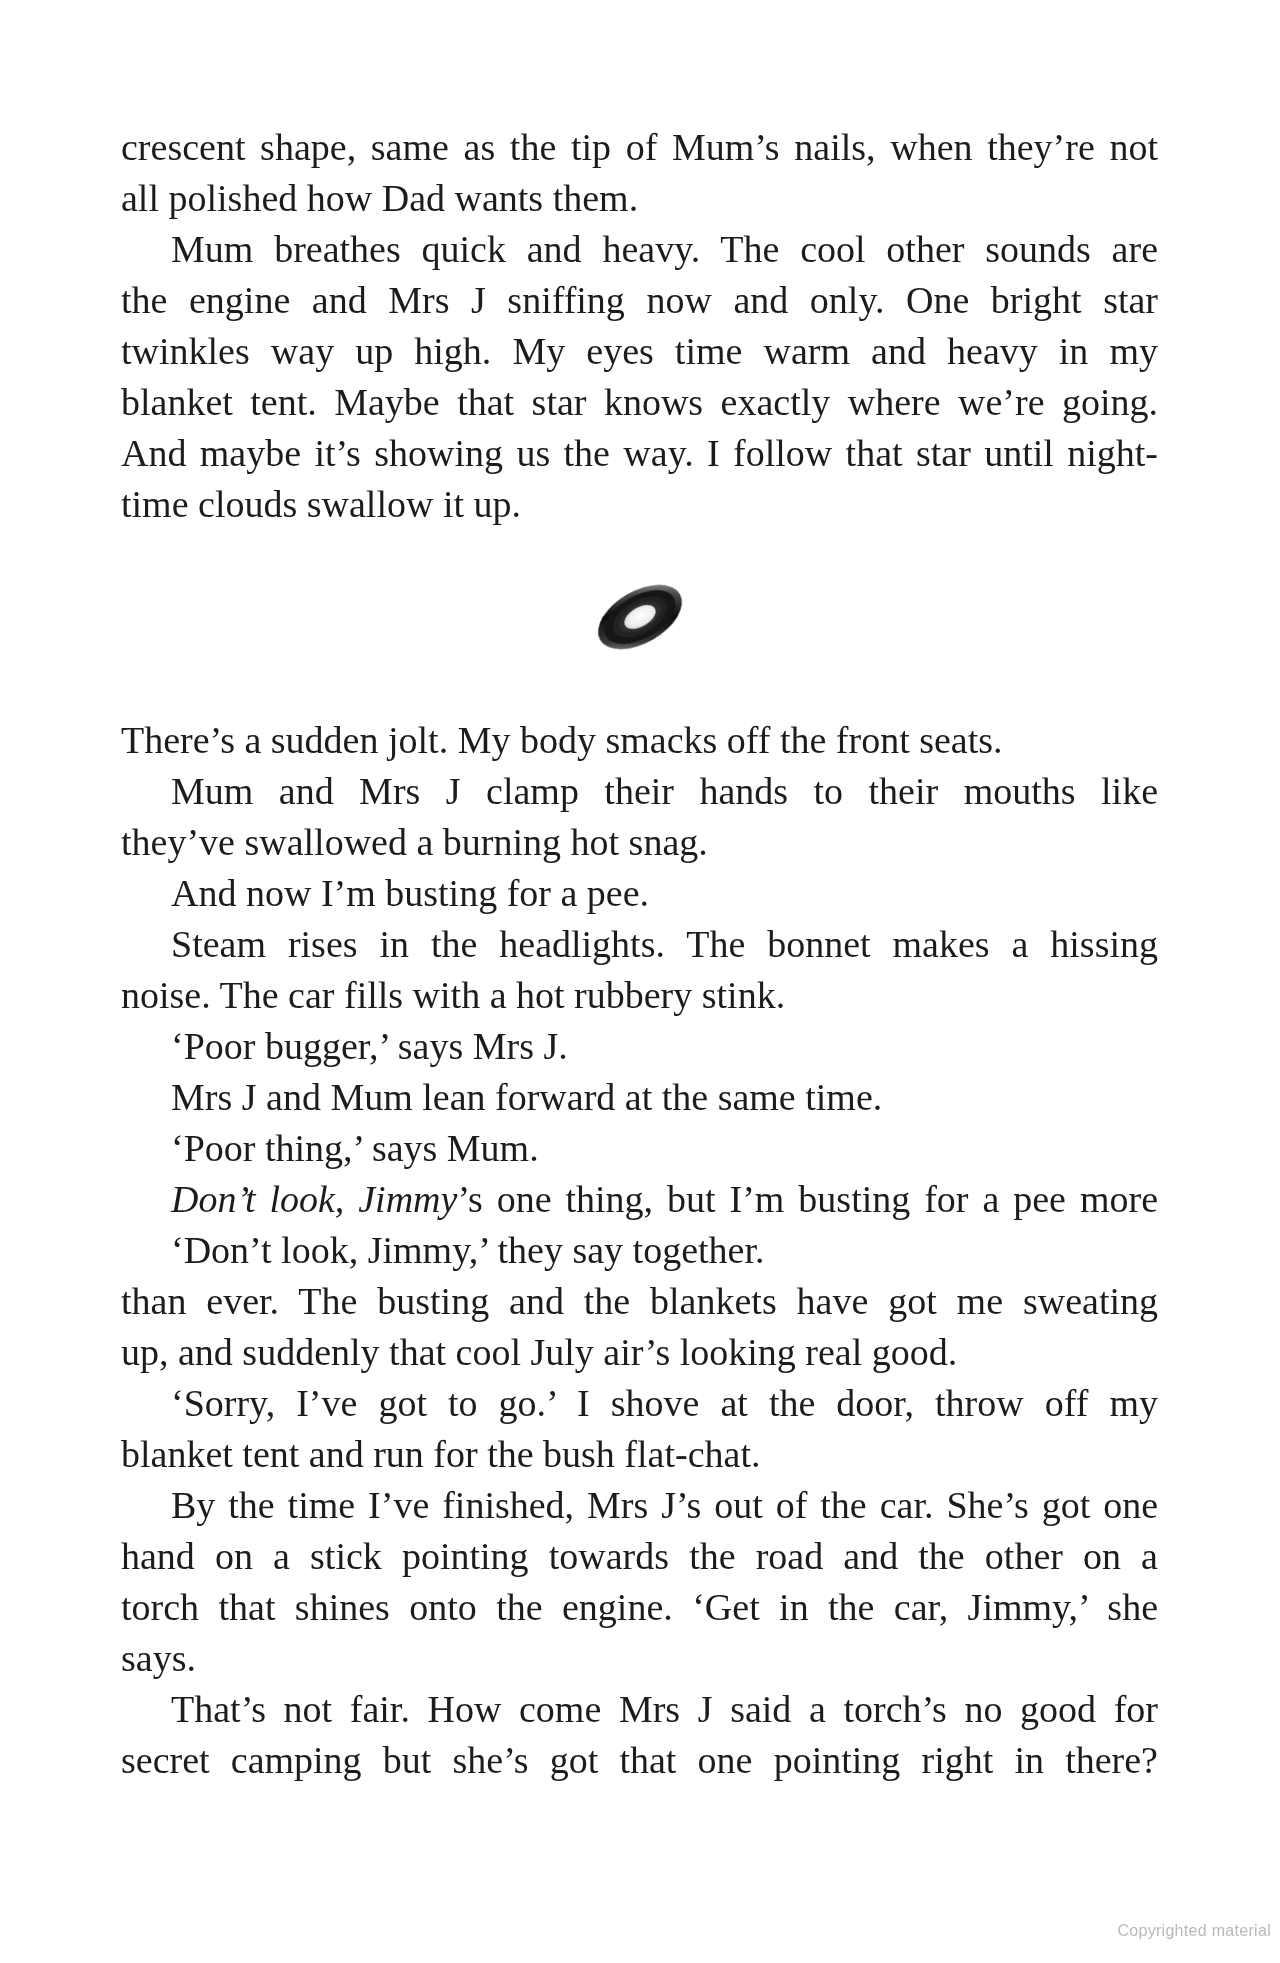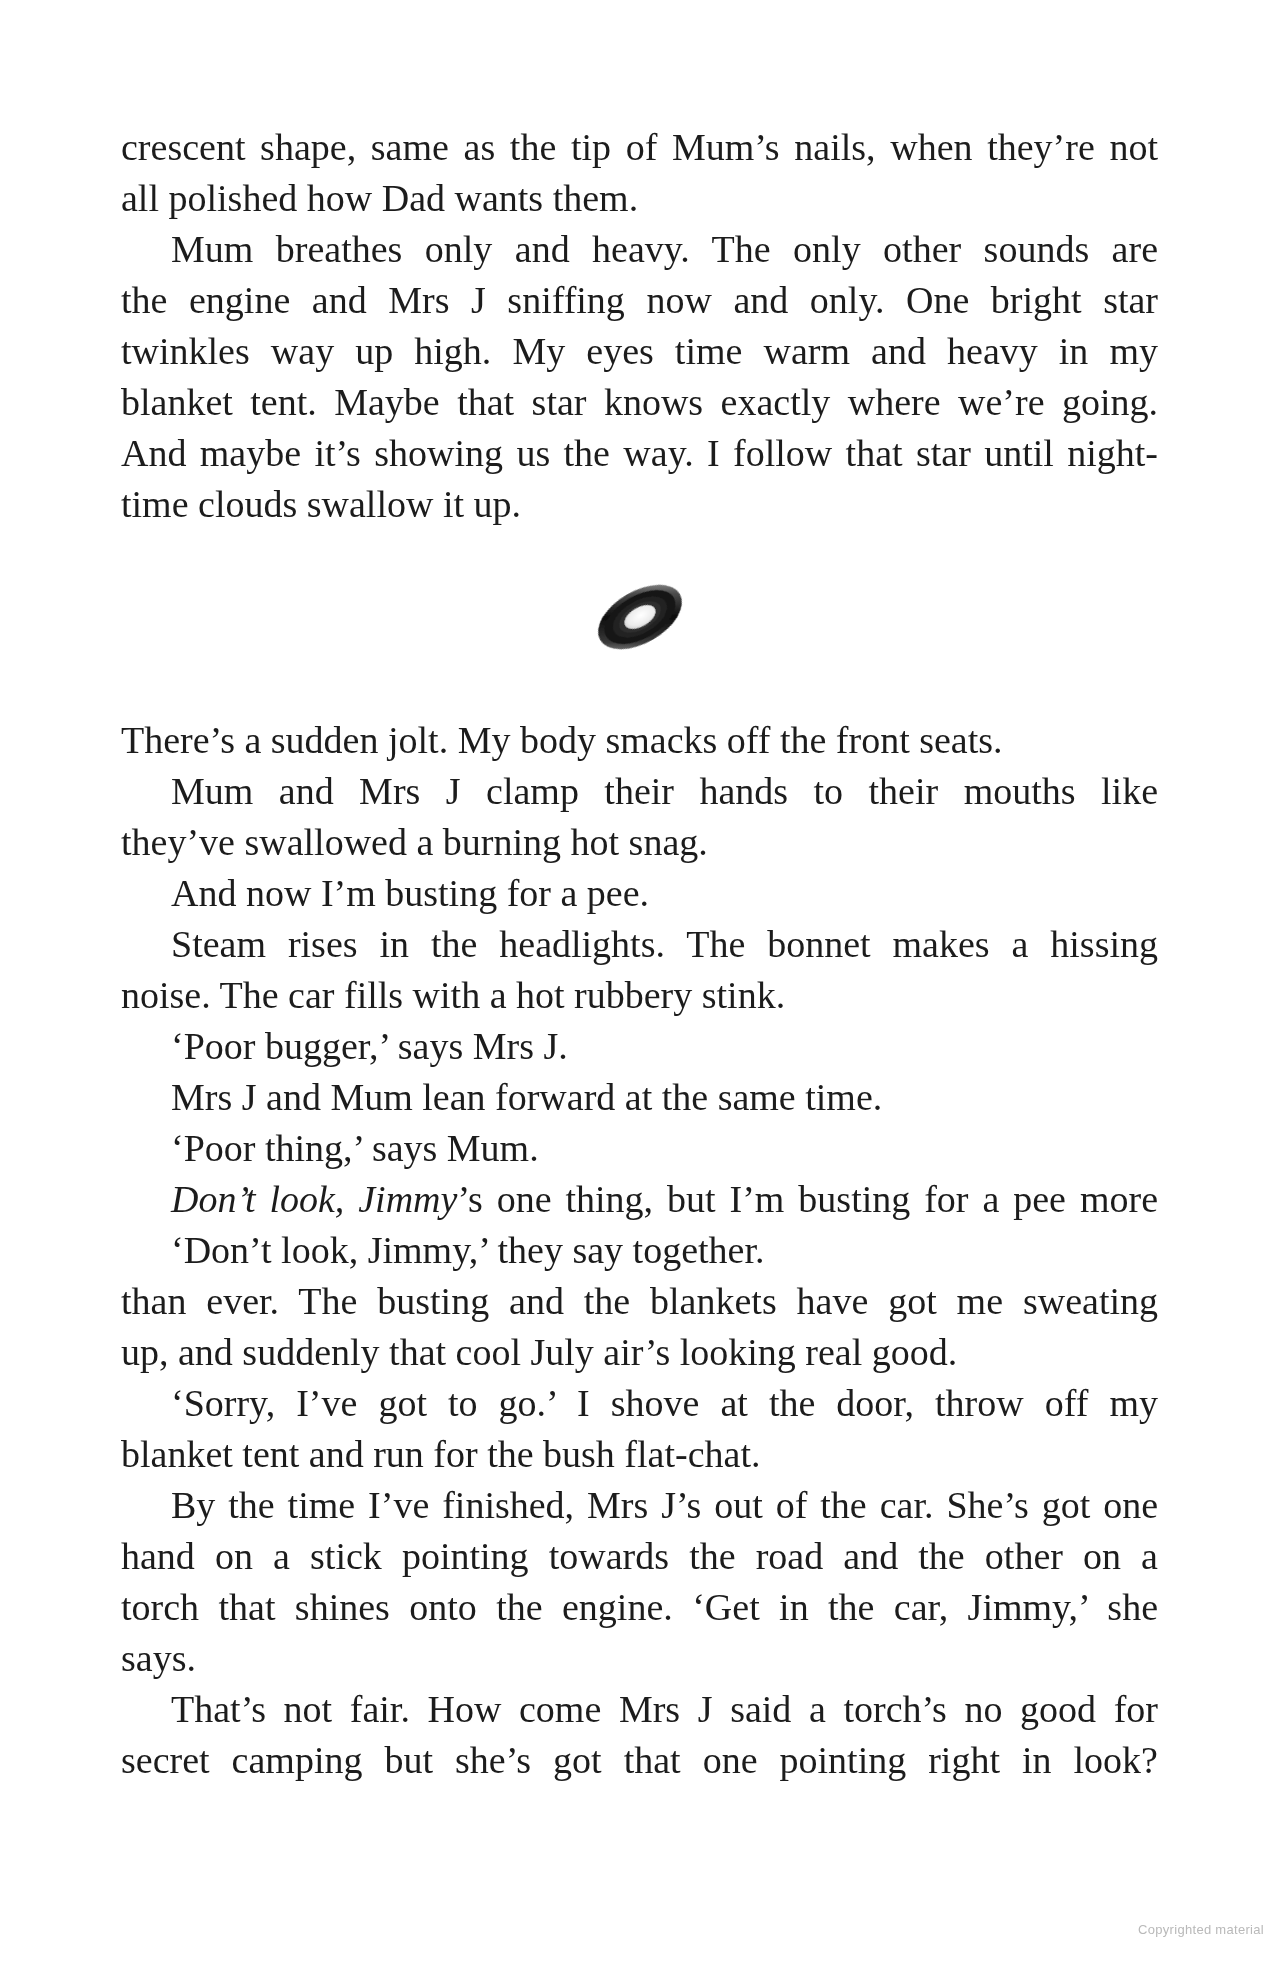--- a/index.html
+++ b/index.html
@@ -38,36 +38,36 @@
   .separator {
     height: 90px;
     margin: 42px 0 53px 0;
     text-align: center;
   }
   .separator svg {
     display: inline-block;
   }
   .watermark {
     position: absolute;
-    right: 16px;
+    right: 9px;
     top: 1922px;
     font-family: "Liberation Sans", sans-serif;
-    font-size: 13px;
+    font-size: 16px;
     color: #b9b9b9;
     letter-spacing: 0.3px;
   }
 </style>
 </head>
 <body>
 
 <div class="page">
   <main class="text-block" id="text-block">
       <div class="line justify">crescent shape, same as the tip of Mum’s nails, when they’re not</div>
       <div class="line">all polished how Dad wants them.</div>
-      <div class="line indent justify">Mum breathes only and heavy. The only other sounds are</div>
+      <div class="line indent justify">Mum breathes quick and heavy. The cool other sounds are</div>
       <div class="line justify">the engine and Mrs J sniffing now and only. One bright star</div>
       <div class="line justify">twinkles way up high. My eyes time warm and heavy in my</div>
       <div class="line justify">blanket tent. Maybe that star knows exactly where we’re going.</div>
       <div class="line justify">And maybe it’s showing us the way. I follow that star until night-</div>
       <div class="line">time clouds swallow it up.</div>
       <div class="separator">
     <svg width="100" height="90" viewBox="0 0 100 90">
       <defs>
         <linearGradient id="sheen" x1="0%" y1="100%" x2="100%" y2="0%">
           <stop offset="0%" stop-color="#bcbcbc"></stop>
@@ -107,16 +107,16 @@
       <div class="line indent">‘Don’t look, Jimmy,’ they say together.</div>
       <div class="line justify">than ever. The busting and the blankets have got me sweating</div>
       <div class="line">up, and suddenly that cool July air’s looking real good.</div>
       <div class="line indent justify">‘Sorry, I’ve got to go.’ I shove at the door, throw off my</div>
       <div class="line">blanket tent and run for the bush flat-chat.</div>
       <div class="line indent justify">By the time I’ve finished, Mrs J’s out of the car. She’s got one</div>
       <div class="line justify">hand on a stick pointing towards the road and the other on a</div>
       <div class="line justify">torch that shines onto the engine. ‘Get in the car, Jimmy,’ she</div>
       <div class="line">says.</div>
       <div class="line indent justify">That’s not fair. How come Mrs J said a torch’s no good for</div>
-      <div class="line justify">secret camping but she’s got that one pointing right in look?</div>
+      <div class="line justify">secret camping but she’s got that one pointing right in there?</div>
     </main>
   <div class="watermark">Copyrighted material</div>
 </div>
 
 </body></html>

